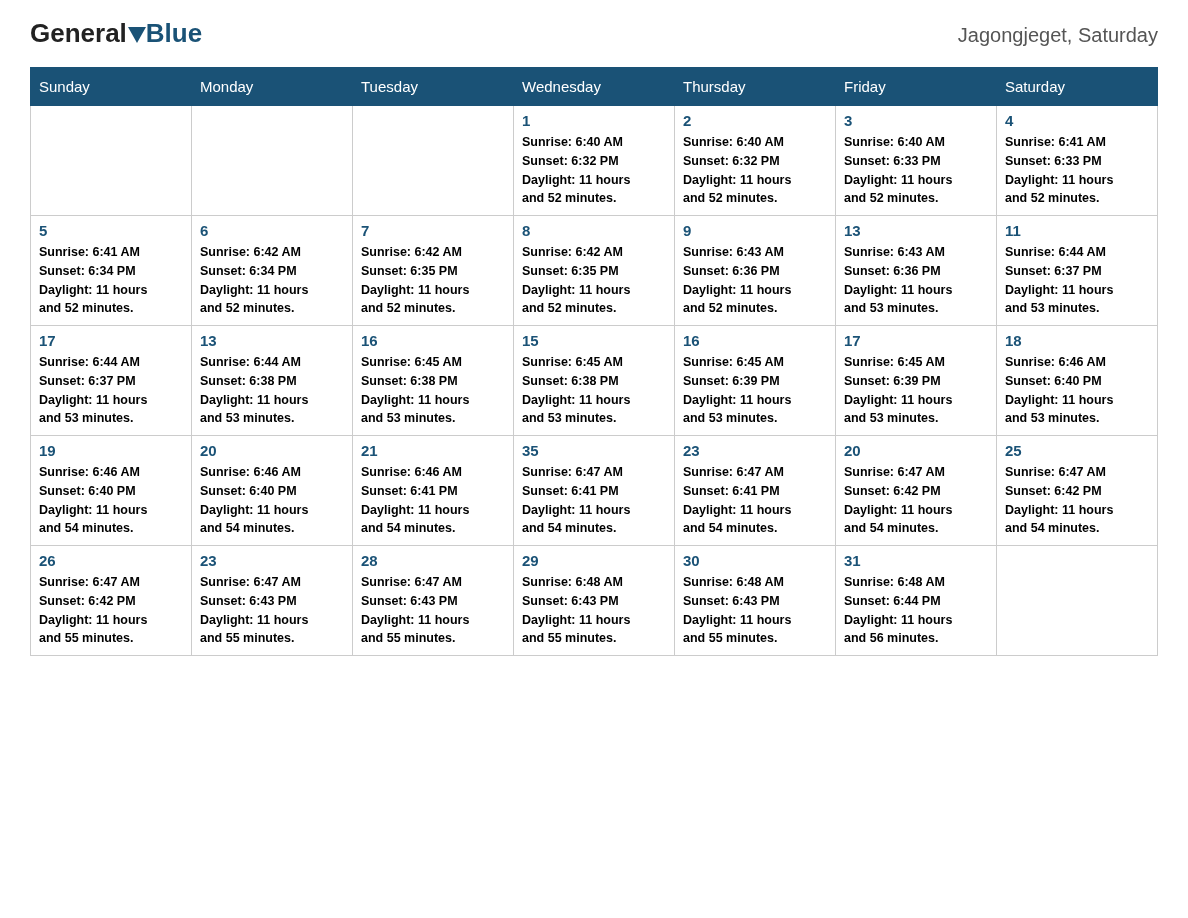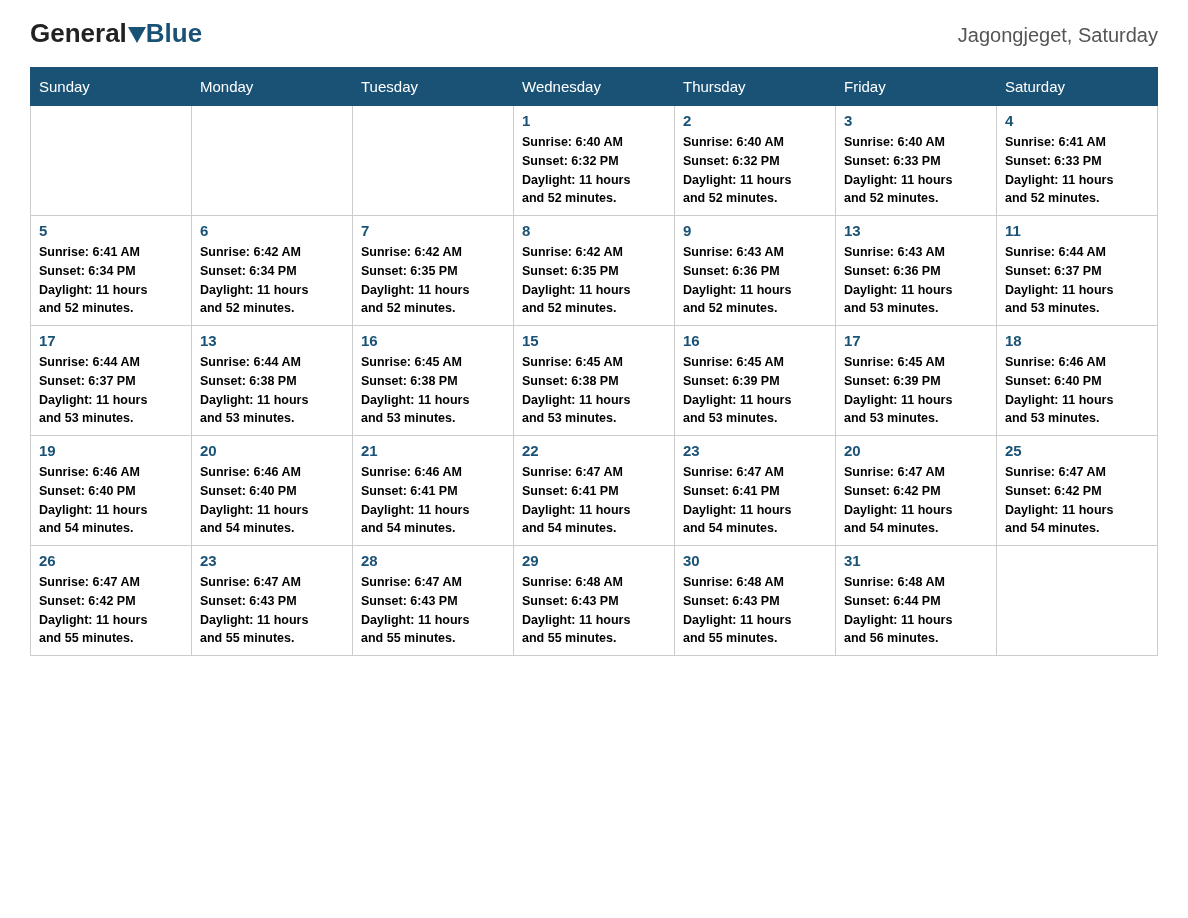--- a/index.html
+++ b/index.html
@@ -283,21 +283,21 @@
 and 54 minutes.</div>
         </td>
         <td>
           <span class="day-number">21</span>
           <div class="day-info" style="white-space: pre-line;">Sunrise: 6:46 AM
 Sunset: 6:41 PM
 Daylight: 11 hours
 and 54 minutes.</div>
         </td>
         <td>
-          <span class="day-number">22</span>
+          <span class="day-number">35</span>
           <div class="day-info" style="white-space: pre-line;">Sunrise: 6:47 AM
 Sunset: 6:41 PM
 Daylight: 11 hours
 and 54 minutes.</div>
         </td>
         <td>
           <span class="day-number">23</span>
           <div class="day-info" style="white-space: pre-line;">Sunrise: 6:47 AM
 Sunset: 6:41 PM
 Daylight: 11 hours

